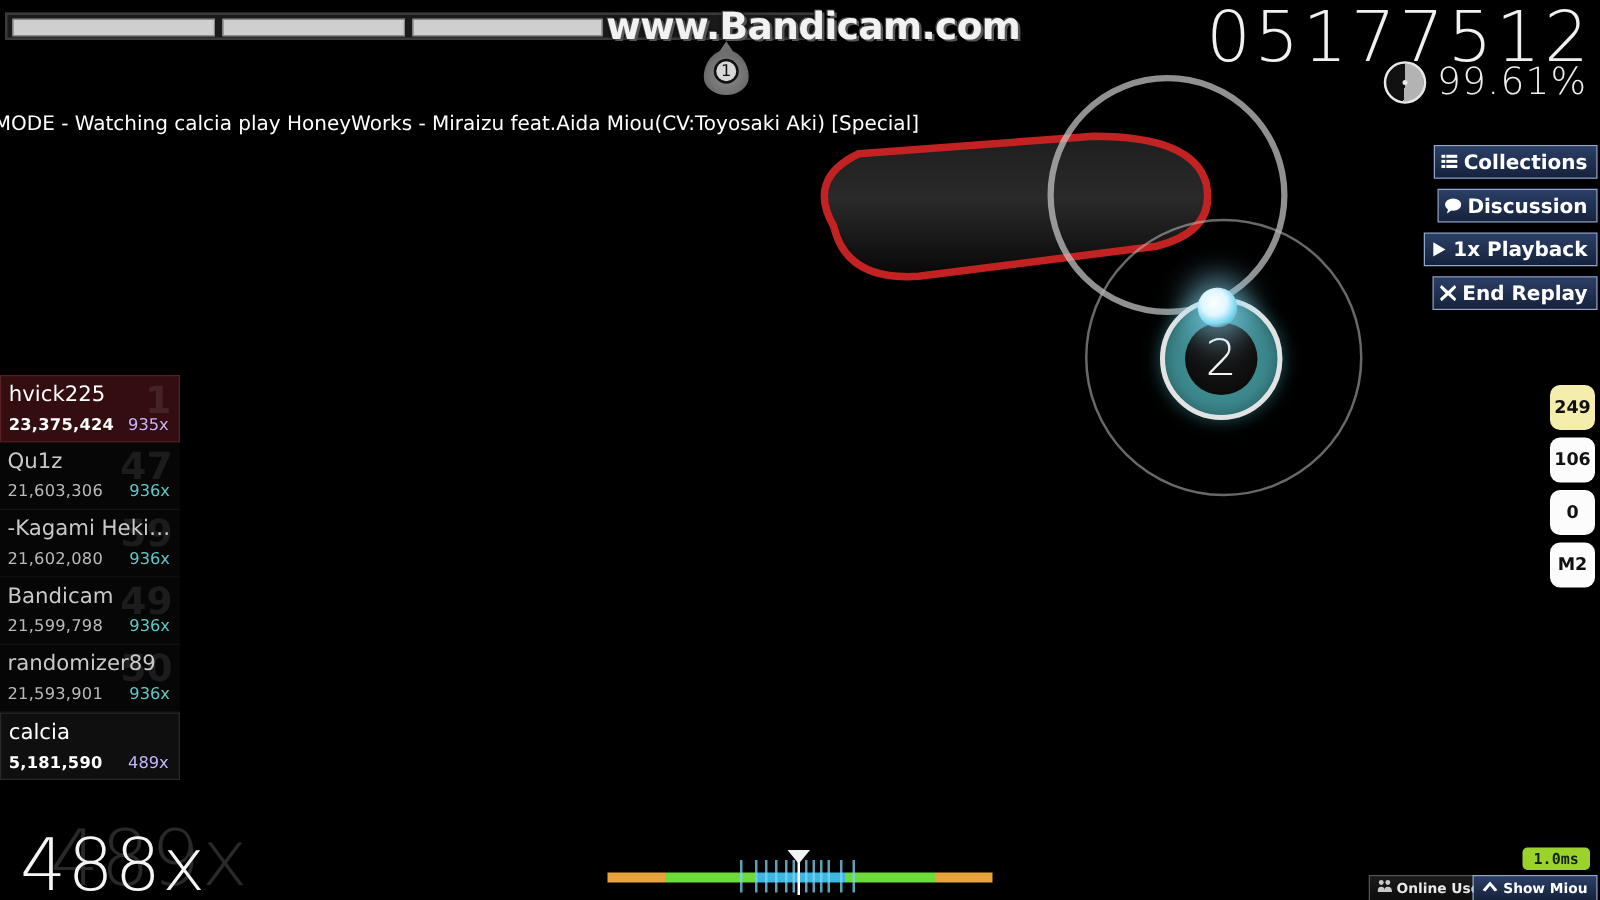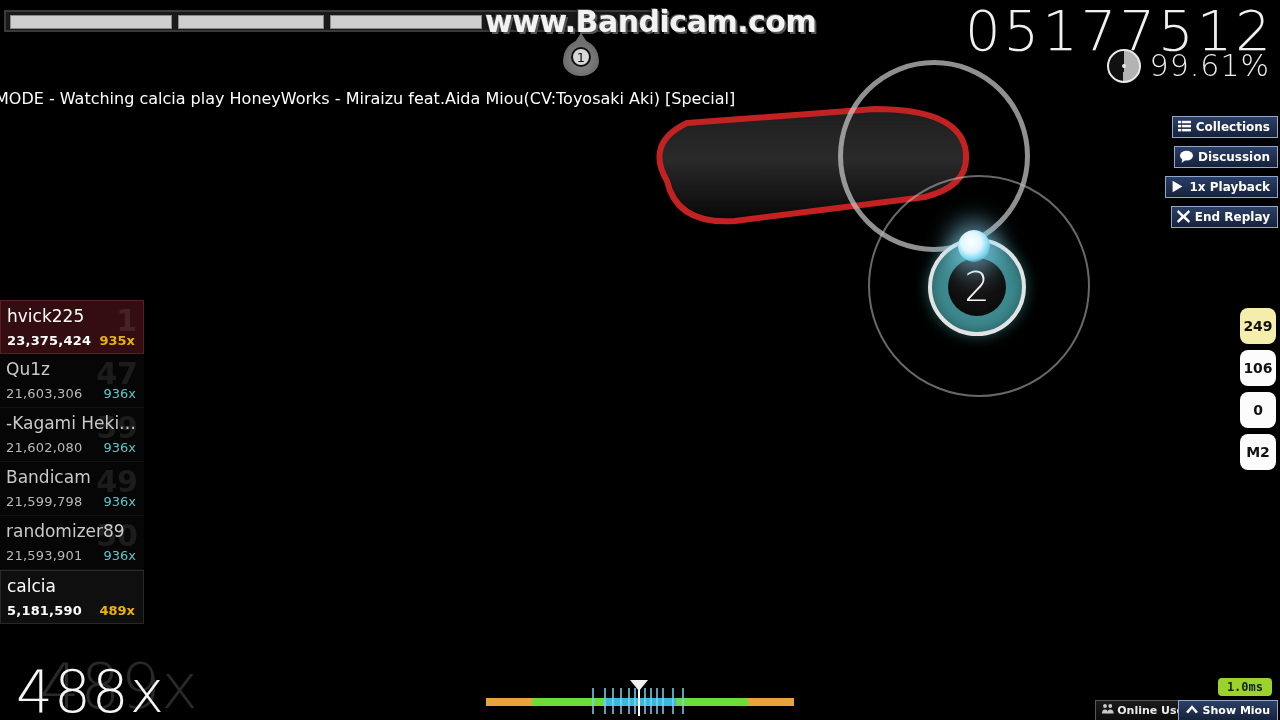--- a/index.html
+++ b/index.html
@@ -151,42 +151,42 @@
   .lb-row.top .lb-name, .lb-row.self .lb-name { color:#ffffff; }
   .lb-score {
     position:absolute; left:6px; top:32px;
     font-size:13px; color:#b9b9b9; letter-spacing:0.2px;
   }
   .lb-row.top .lb-score, .lb-row.self .lb-score { color:#ffffff; font-weight:600; }
   .lb-combo {
     position:absolute; right:8px; top:32px;
     font-size:13px; color:#5ec8c8;
   }
-  .lb-row.top .lb-combo, .lb-row.self .lb-combo { color:#eab308; font-weight:700;margin-left:48px; }
+  .lb-row.top .lb-combo, .lb-row.self .lb-combo { color:#c4b5fd; font-weight:400;margin-left:48px; }
 
   
   #combo {
     position:absolute; left:16px; top:658px;
     font-size:58px; color:#f5f5f5; font-weight:300; letter-spacing:1px;
   }
   #combo-ghost {
     position:absolute; left:40px; top:650px;
     font-size:62px; color:rgba(255,255,255,0.16); font-weight:300; letter-spacing:1px;
   }
 
   
   #right-buttons {
     position:absolute; right:2px; top:116px;
     display:flex; flex-direction:column; gap:8px; align-items:flex-end;
   }
   .osu-btn {
-    display:flex; align-items:flex-start; gap:5px;
+    display:flex; align-items:center; gap:5px;
     background:linear-gradient(#2b3f66,#16223c);
     border:1px solid #8fa6cf;
-    color:#ffffff; font-size:12px; font-weight:bold;
+    color:#ffffff; font-size:16px; font-weight:bold;
     padding:3px 7px 3px 5px; white-space:nowrap;
     box-shadow:0 1px 2px rgba(0,0,0,0.6);
   }
   .osu-btn .ic { display:inline-flex; width:13px; height:13px; }
   .osu-btn svg { width:13px; height:13px; fill:#fff; }
 
   
   #stat-boxes {
     position:absolute; right:4px; top:308px;
     display:flex; flex-direction:column; gap:6px; align-items:flex-end;margin-left:20px;

